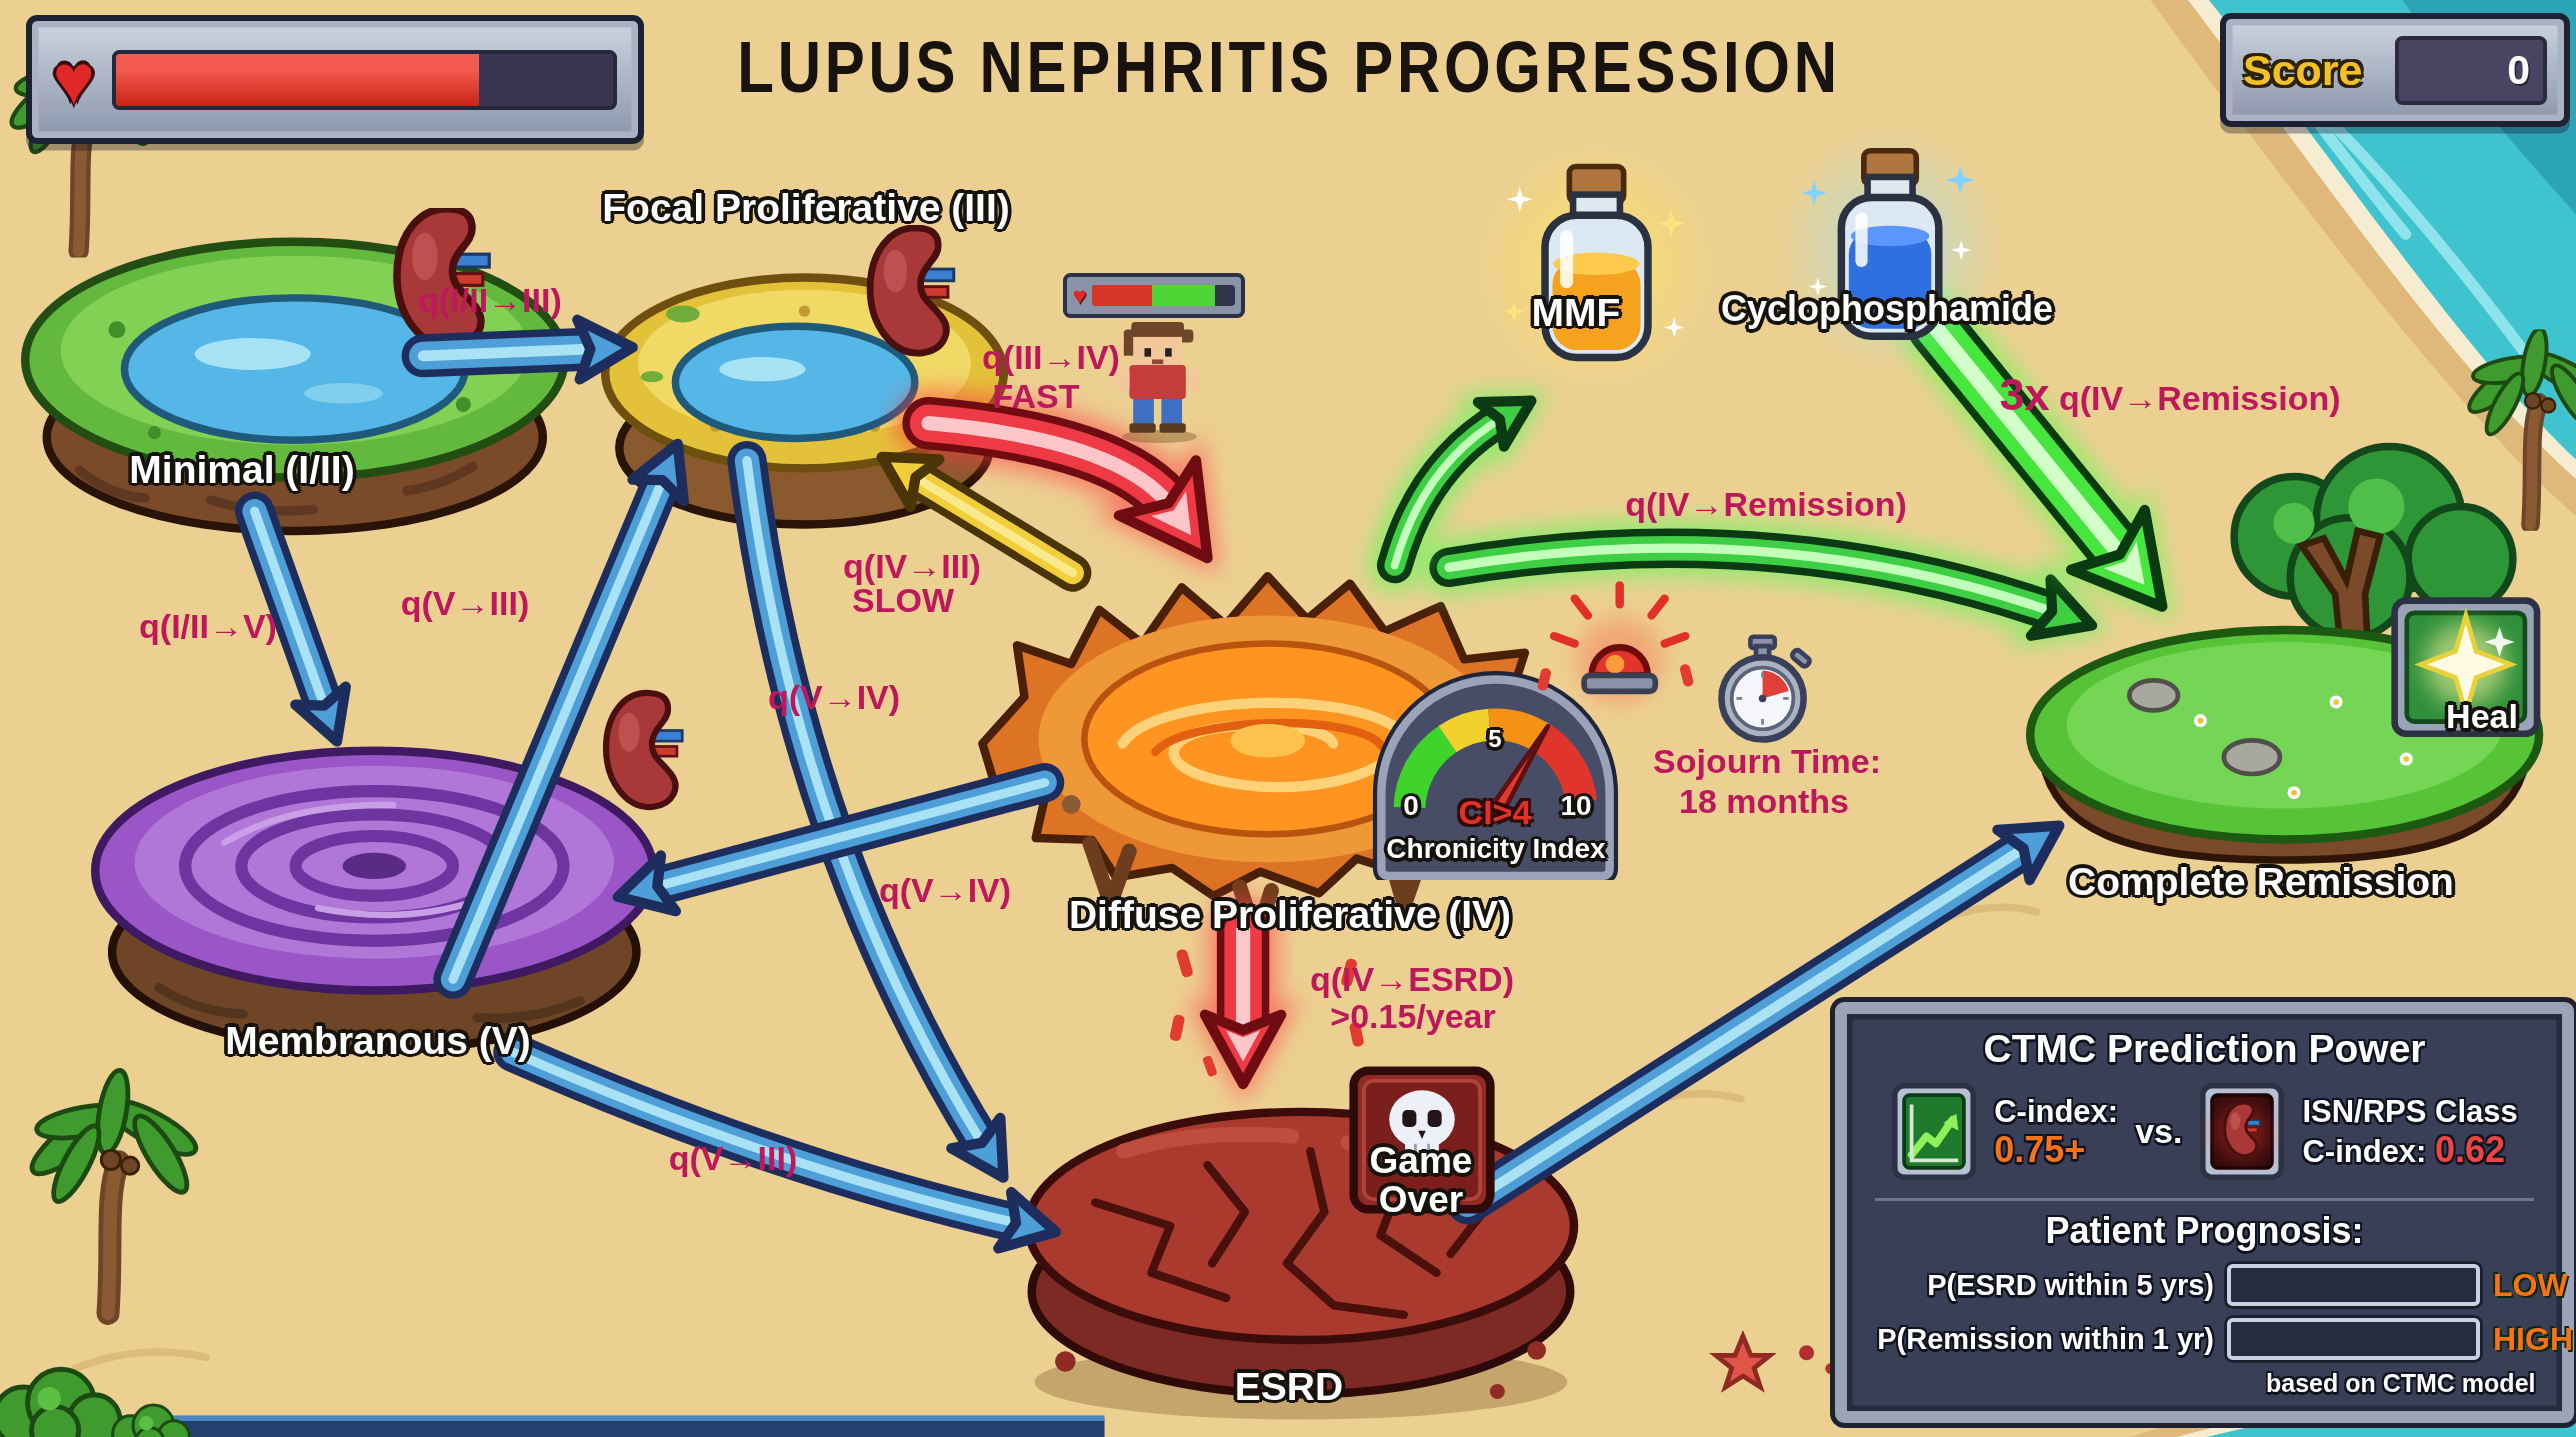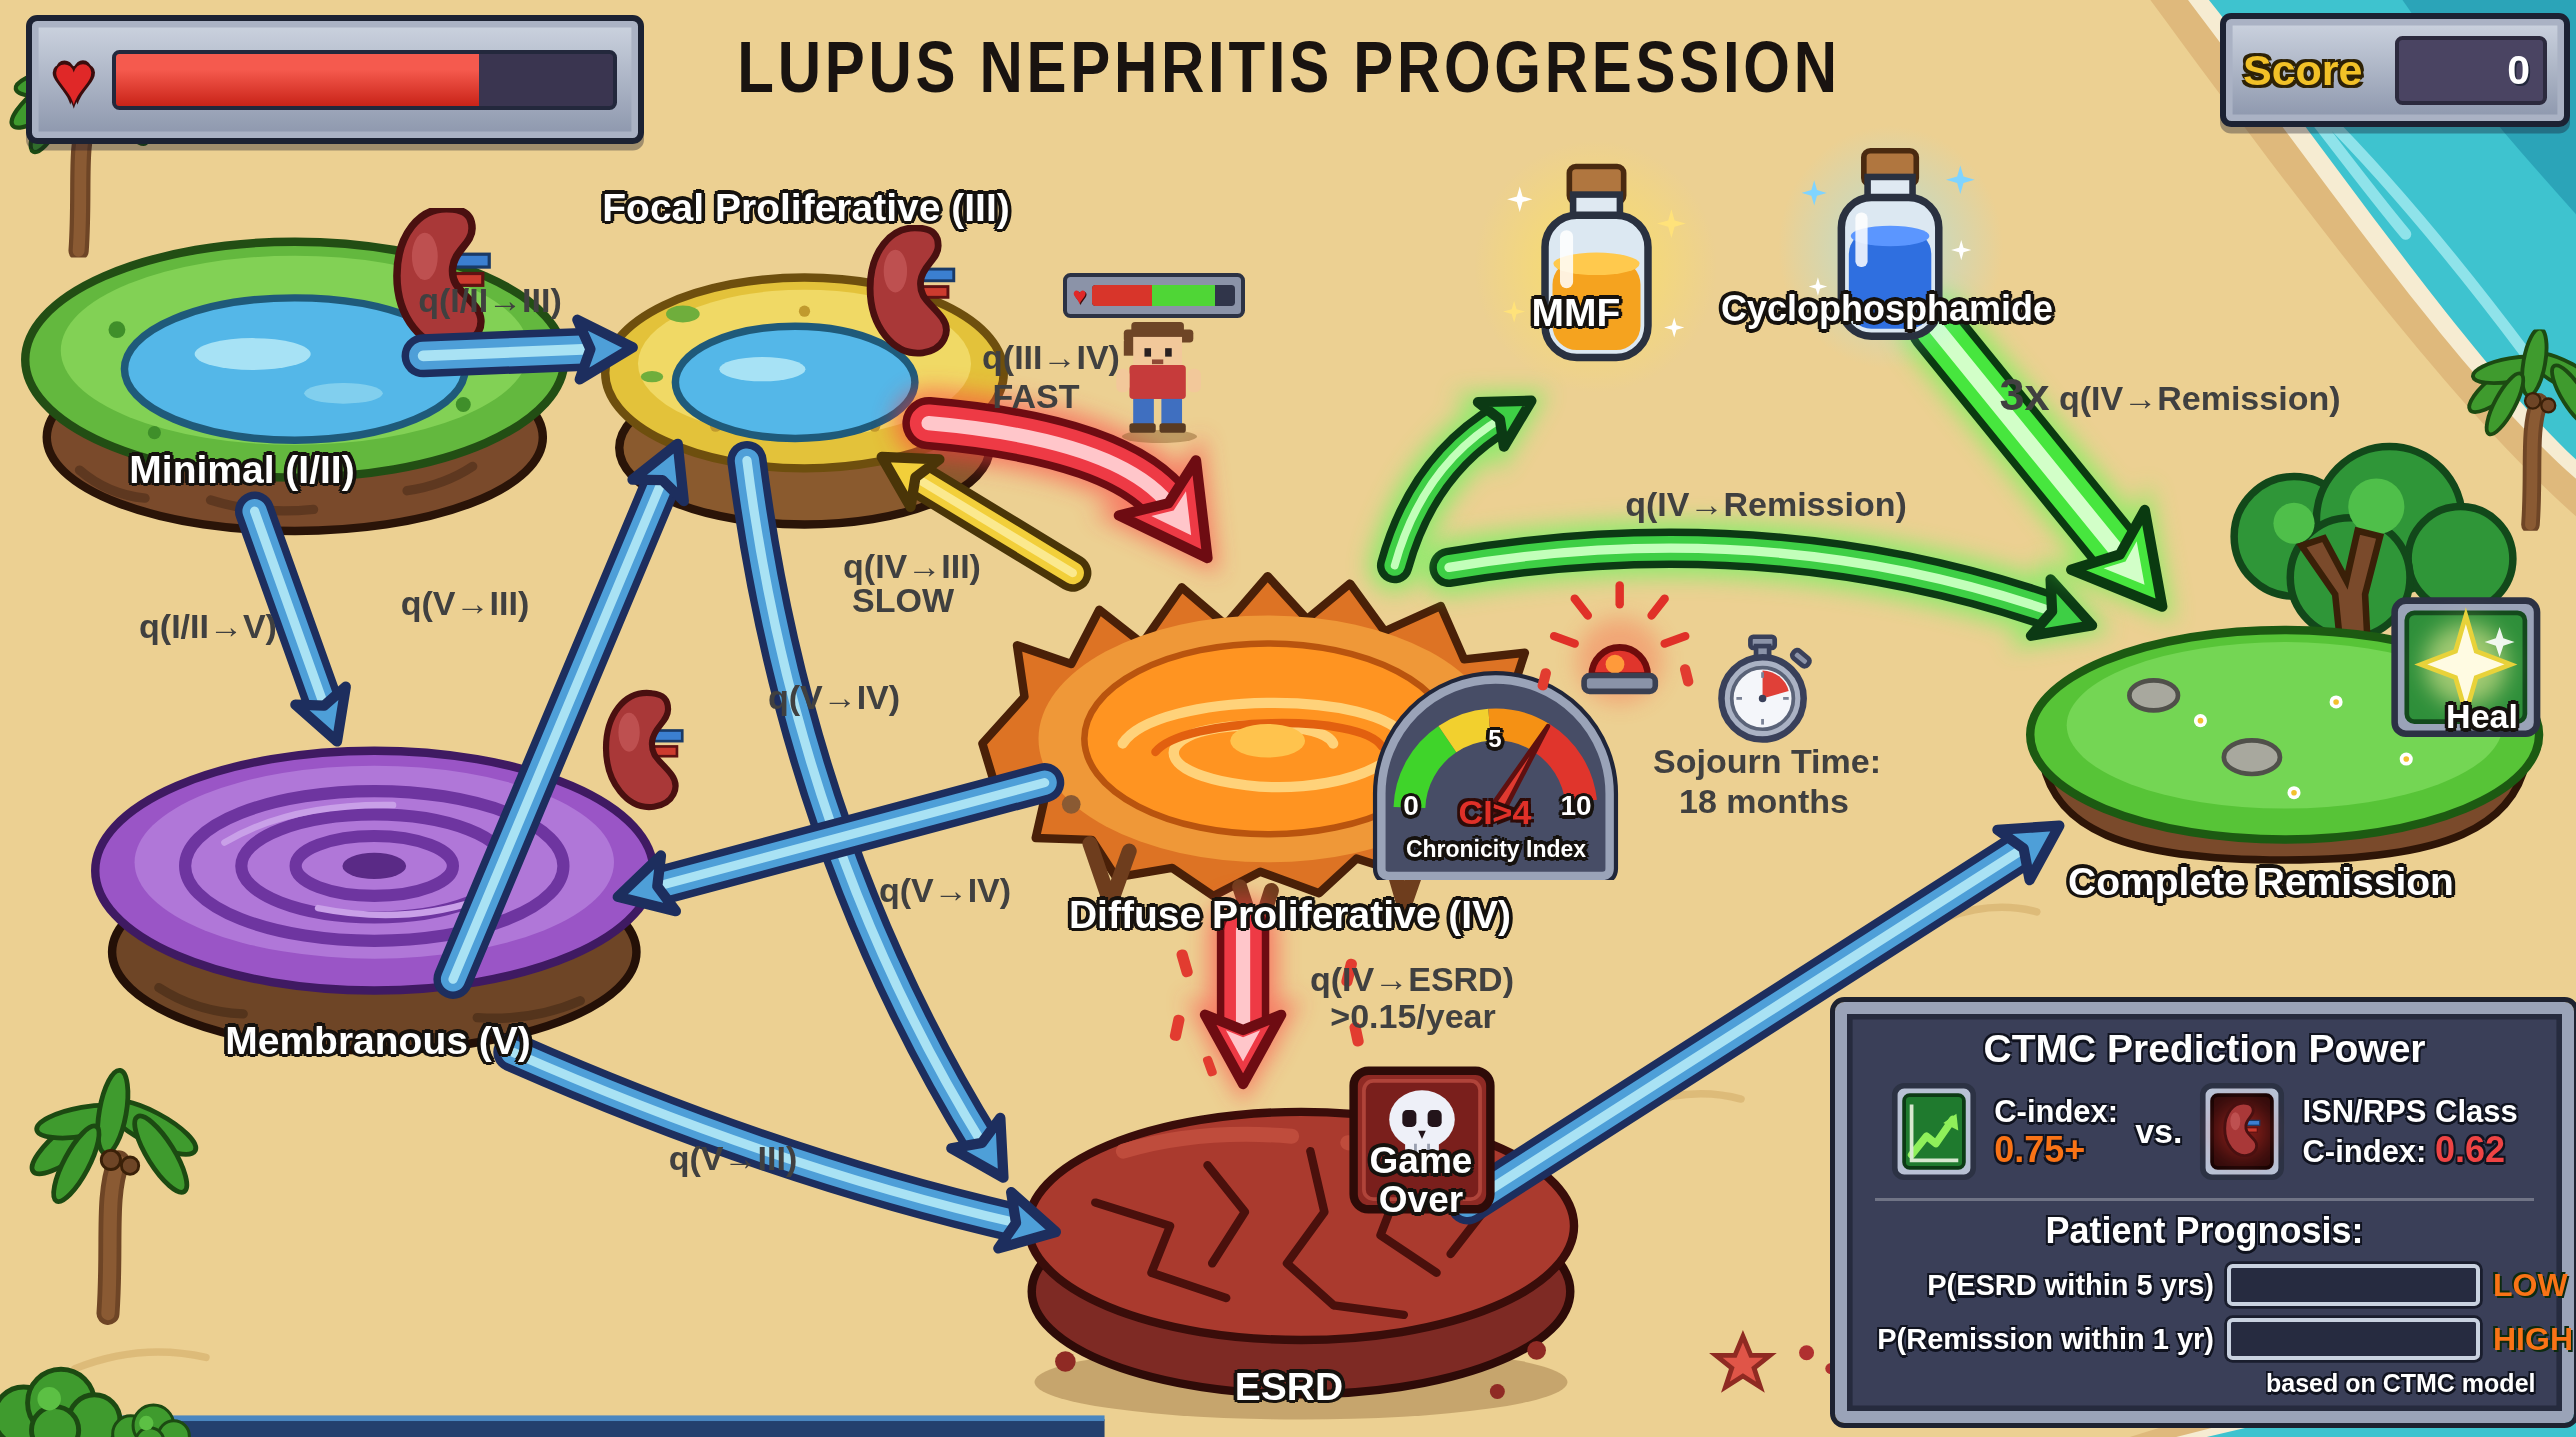--- a/index.html
+++ b/index.html
@@ -3,21 +3,21 @@
 <meta charset="utf-8">
 <style>
 *{box-sizing:border-box}
 html,body{margin:0;padding:0}
 body{font-family:"Liberation Sans",sans-serif;background:#b8a06a}
 #stage{position:relative;width:2576px;height:1438px;overflow:hidden;background:#ecd092}
 .abs{position:absolute}
 .lab{position:absolute;transform:translate(-50%,-50%);white-space:nowrap;font-weight:800;line-height:1.05;z-index:5;font-family:"Liberation Sans",sans-serif}
 .olw{color:#fff;text-shadow:-2.8px -2.8px 0 #16120e,2.8px -2.8px 0 #16120e,-2.8px 2.8px 0 #16120e,2.8px 2.8px 0 #16120e,-3.7px 0 0 #16120e,3.7px 0 0 #16120e,0 -3.7px 0 #16120e,0 3.7px 0 #16120e}
 .ol2{text-shadow:-1.9px -1.9px 0 #10131f,1.9px -1.9px 0 #10131f,-1.9px 1.9px 0 #10131f,1.9px 1.9px 0 #10131f,0 2.8px 0 #10131f}
-.dark{color:#404040}
+.dark{color:#be185d}
 .gred{color:#e03028;text-shadow:-2.8px -2.8px 0 #2e0b08,2.8px -2.8px 0 #2e0b08,-2.8px 2.8px 0 #2e0b08,2.8px 2.8px 0 #2e0b08}
 .title{color:#191310;letter-spacing:3.7px;transform:translate(-50%,-50%) scaleY(1.2);font-weight:800}
 .wrap{white-space:normal;text-align:center}
 .metal{background:linear-gradient(180deg,#cdd4e0,#8c96ac);border:6.6px solid #1c2233;border-radius:11.2px;box-shadow:inset 0 0 0 6.6px #aab2c4,0 6.6px 0 rgba(20,20,40,.35)}
 #healthbar{left:26px;top:15px;width:618px;height:129px;z-index:6;display:flex;align-items:center;padding:13px 20.6px;gap:17px}
 #health-heart{font-size:71px;color:#e02828;line-height:1;text-shadow:-3.7px 0 0 #3a0d0d,3.7px 0 0 #3a0d0d,0 -3.7px 0 #3a0d0d,0 3.7px 0 #3a0d0d}
 #health-track{flex:1;height:60px;background:#3a3550;border:4.7px solid #23283c;border-radius:7.5px;overflow:hidden}
 #health-fill{height:100%;background:linear-gradient(180deg,#f55a4e 30%,#c92318)}
 #scorebox{left:2220px;top:13px;width:350px;height:114px;z-index:6;display:flex;align-items:center;padding:9.4px 17px;gap:32px}
 #score-label{font-size:43px;font-weight:800;color:#f2c127;text-shadow:-2.8px -2.8px 0 #2e2206,2.8px -2.8px 0 #2e2206,-2.8px 2.8px 0 #2e2206,2.8px 2.8px 0 #2e2206}
@@ -356,21 +356,21 @@
     <path d="M80.6,91.7 A92,92 0 0 1 125.6,76.2" stroke="#f2d02e"></path>
     <path d="M125.6,76.2 A92,92 0 0 1 180.8,90" stroke="#f59114"></path>
     <path d="M180.8,90 A92,92 0 0 1 223.5,158.4" stroke="#e0352c"></path>
   </g>
   <polygon points="188,78 138,174 126,166" fill="#e03a30" stroke="#5e1010" stroke-width="5" stroke-linejoin="round"></polygon>
 </svg>
 <div class="lab olw" style="left:1411px;top:806px;font-size:28px">0</div>
 <div class="lab olw" style="left:1495px;top:739px;font-size:24px">5</div>
 <div class="lab olw" style="left:1576px;top:806px;font-size:28px">10</div>
 <div class="lab gred" style="left:1495px;top:813px;font-size:34px">CI&gt;4</div>
-<div class="lab olw" style="left:1496px;top:849px;font-size:23px">Chronicity Index</div>
+<div class="lab olw" style="left:1496px;top:849px;font-size:28px">Chronicity Index</div>
 
 <svg class="abs" style="left:1526px;top:578px;z-index:5" width="178" height="150" viewBox="0 0 190 160">
   <circle cx="100" cy="88" r="46" fill="#ff3a2e" opacity=".28" filter="url(#blurf)"></circle>
   <g stroke="#e03028" stroke-width="9" stroke-linecap="round">
     <line x1="100" y1="28" x2="100" y2="8"></line>
         <line x1="66" y1="40" x2="52" y2="22"></line>
         <line x1="134" y1="40" x2="148" y2="22"></line>
         <line x1="52" y1="70" x2="30" y2="62"></line>
         <line x1="148" y1="70" x2="170" y2="62"></line>
   </g>

